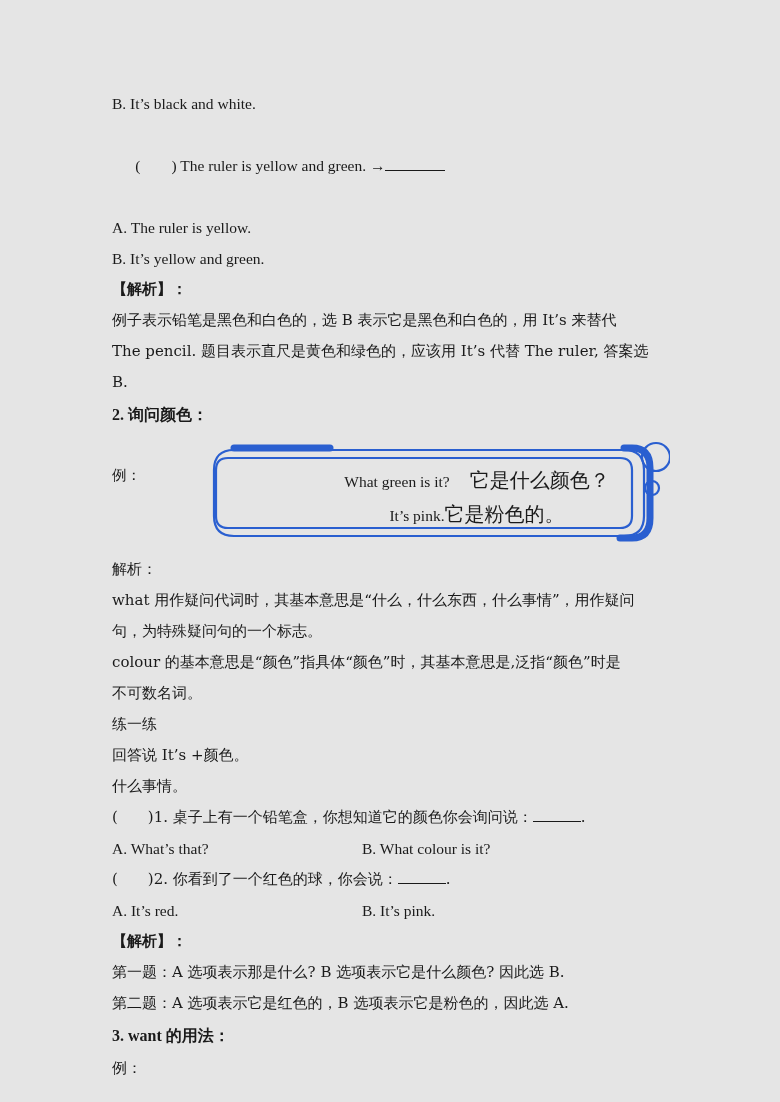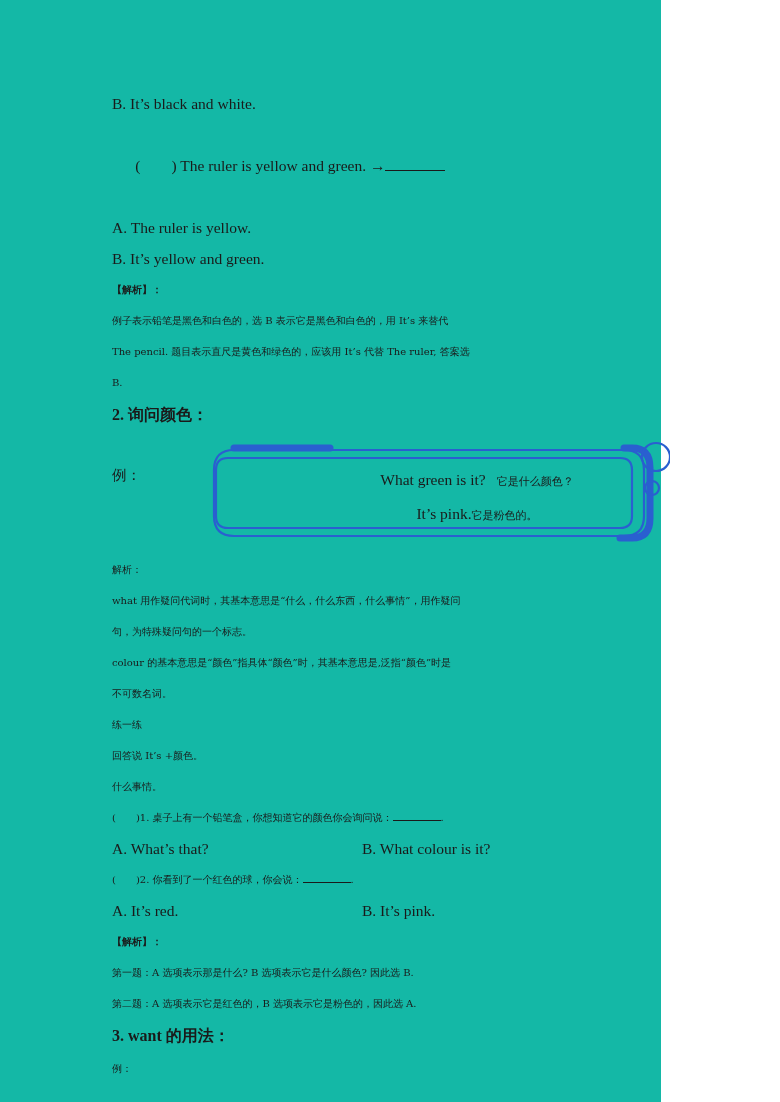--- a/index.html
+++ b/index.html
@@ -11,38 +11,38 @@
     width: 780px;
     height: 1102px;
     font-family: "Liberation Serif", serif;
     color: #1a1a1a;
     position: relative;
     overflow: hidden;
   }
   .page {
     position: absolute;
     left: 0; top: 0;
-    width: 661px;
+    width: 780px;
     height: 1102px;
-    background: #14b8a6;
+    background: #e5e5e5;
   }
   .content {
     position: absolute;
     left: 112px;
     top: 88px;
     width: 556px;
   }
   .line {
     font-size: 15.5px;
     line-height: 31px;
     white-space: pre-wrap;
   }
   .cn {
     font-family: "DejaVu Serif", "Liberation Serif", serif;
-    font-size: 10px;
+    font-size: 15px;
     line-height: 31px;
   }
   .bold { font-weight: bold; }
   .heading {
     font-size: 16px;
     font-weight: bold;
     line-height: 34px;
     font-family: Liberation Serif, serif;
   }
   .blank-ul {
@@ -84,21 +84,21 @@
     width: 330px;
     text-align: center;
   }
   .bubble-text .bl {
     font-size: 15.5px;
     line-height: 32px;
     font-family: "Liberation Serif", serif;
   }
   .bubble-text .bl .zh {
     font-family: "DejaVu Serif", "Liberation Serif", serif;
-    font-size: 11px;
+    font-size: 20px;
     margin-top: 48px;
   }
 </style>
 </head>
 <body>
 
 <div class="page">
   <div class="content">
 
     <div class="line">B. It’s black and white.</div>

